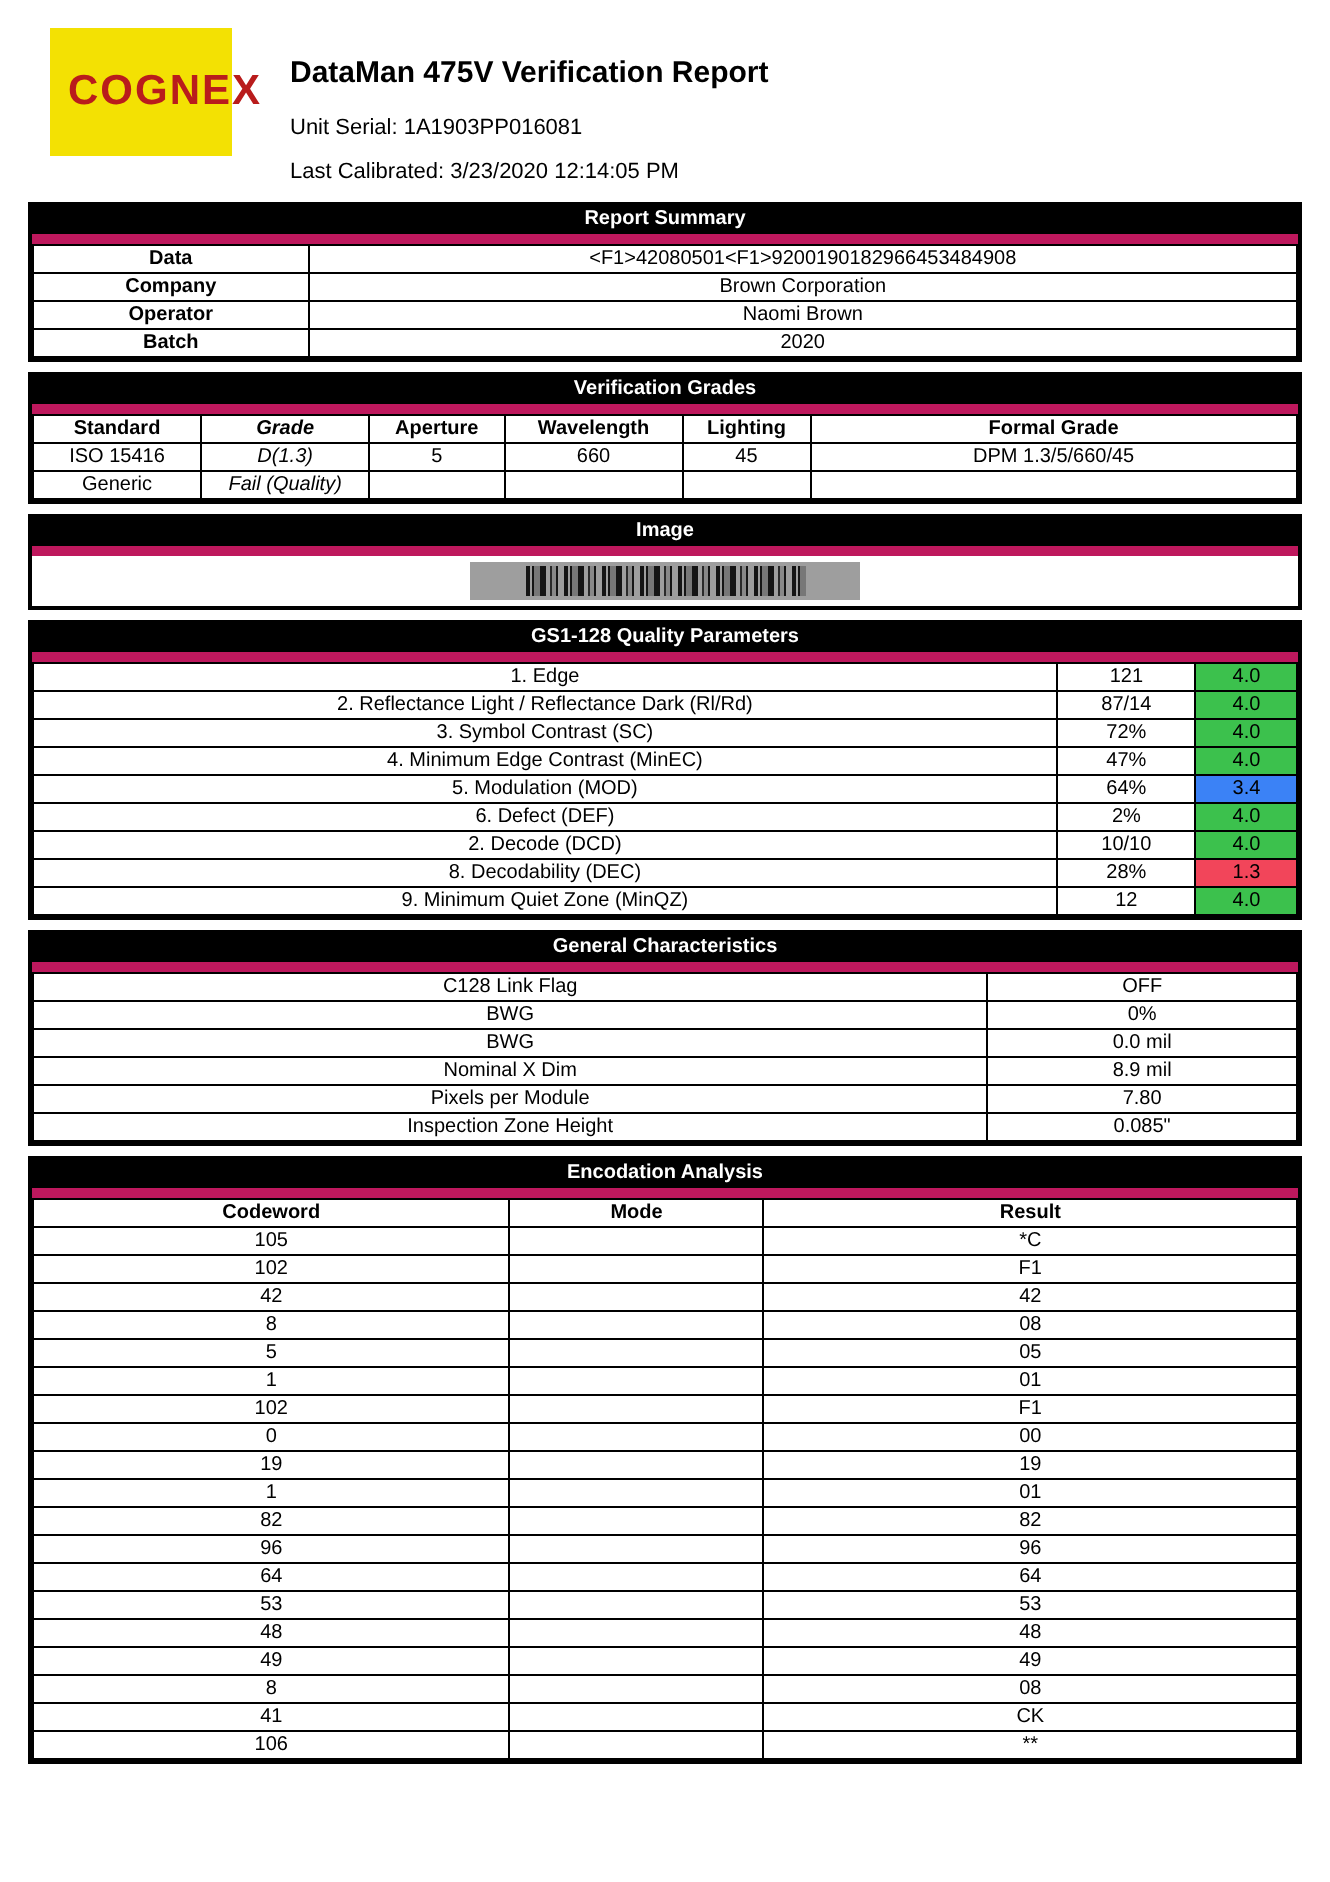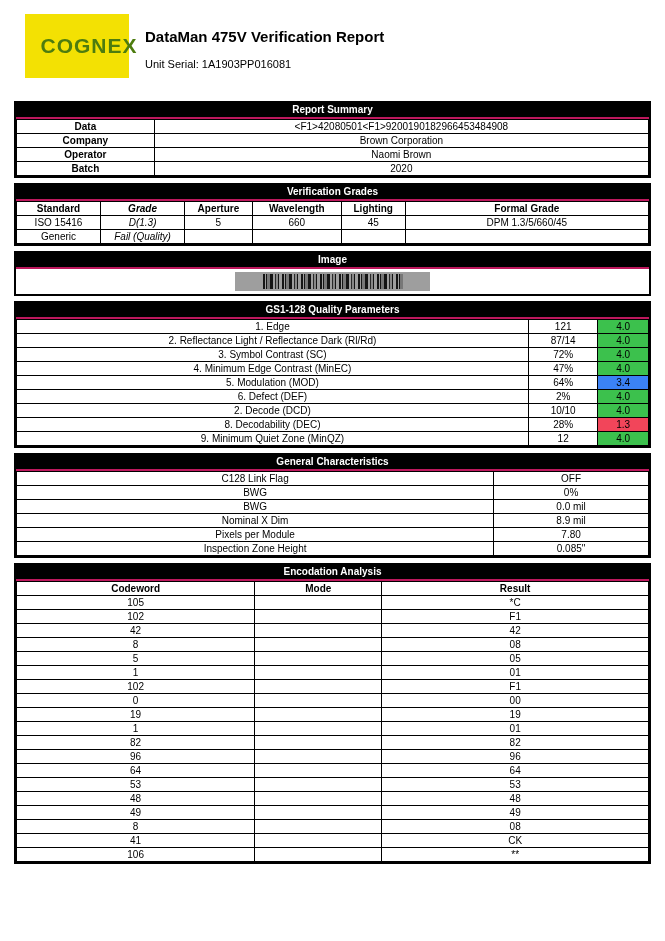--- a/index.html
+++ b/index.html
@@ -11,51 +11,51 @@
     background: #ffffff;
     font-family: "Liberation Sans", sans-serif;
     color: #000;
     margin: 0 auto;
     overflow: hidden;
   }
   .logo {
     position: absolute;
     left: 25px;
     top: 14px;
-    width: 104px;
+    width: 91px;
     height: 64px;
     background: #f3e103;
     display: flex;
     align-items: center;
     justify-content: center;
     font-weight: 800;
     font-size: 21px;
     letter-spacing: 1px;
-    color: #4d7c0f;
+    color: #b91c1c;
     padding-left: 24px;
   }
   .head-block { position: absolute; left: 145px; top: 28px; width: 480px; }
   .report-title { font-size: 15px; font-weight: bold; margin-bottom: 13px; }
   .head-line { font-size: 11px; margin-bottom: 10px; }
   .content { position: absolute; left: 14px; top: 101px; width: 637px; }
   .section {
     border-left: 2px solid #000;
     border-right: 2px solid #000;
     border-bottom: 2px solid #000;
     border-top: 1px solid #000;
     margin-bottom: 5px;
   }
   .section-bar {
     background: #000;
     color: #fff;
     font-weight: bold;
     font-size: 10px;
     text-align: center;
     padding: 2px 0;
-    border-bottom: 2px solid #be185d;
+    border-bottom: 5px solid #be185d;
   }
   table { width: 100%; border-collapse: collapse; table-layout: fixed; }
   td, th {
     border: 1px solid #000;
     font-size: 10px;
     font-weight: normal;
     text-align: center;
     height: 11px;
     line-height: 11px;
     padding: 1px 2px;
@@ -107,20 +107,21 @@
 <body>
 
 <div class="page">
 
   <div class="logo">
     <span>COGNEX</span>
   </div>
   <div class="head-block">
     <div class="report-title">DataMan 475V Verification Report</div>
     <div class="head-line">Unit Serial: 1A1903PP016081</div>
+    <div class="head-line">Last Calibrated: 3/23/2020 12:14:05 PM</div>
   </div>
 
   <div class="content">
 
     <div class="section">
       <div class="section-bar">Report Summary</div>
       <table class="t-summary">
         <tbody>
 
             <tr>

